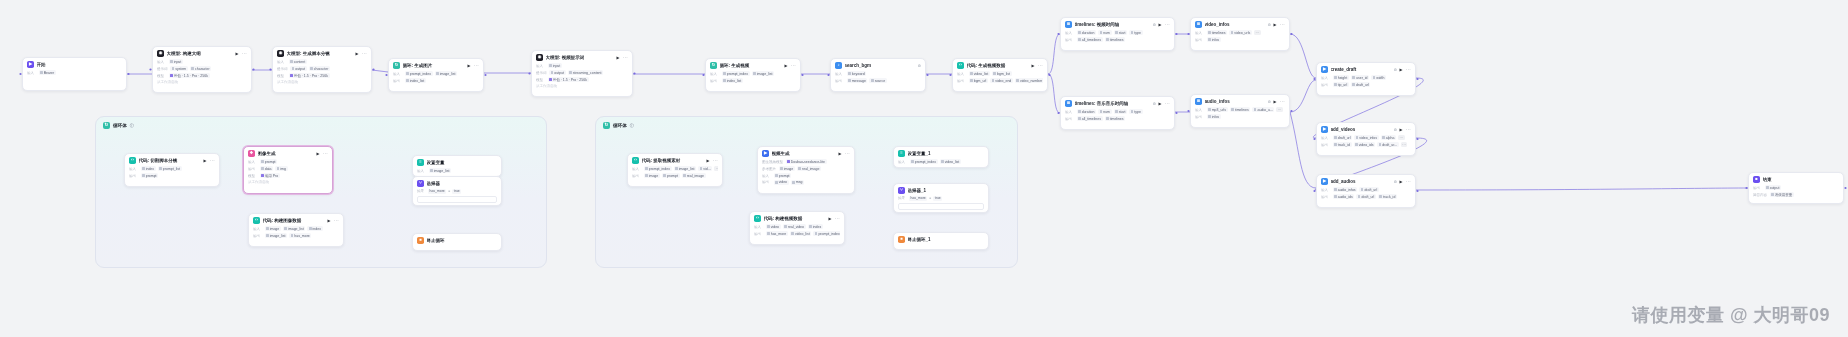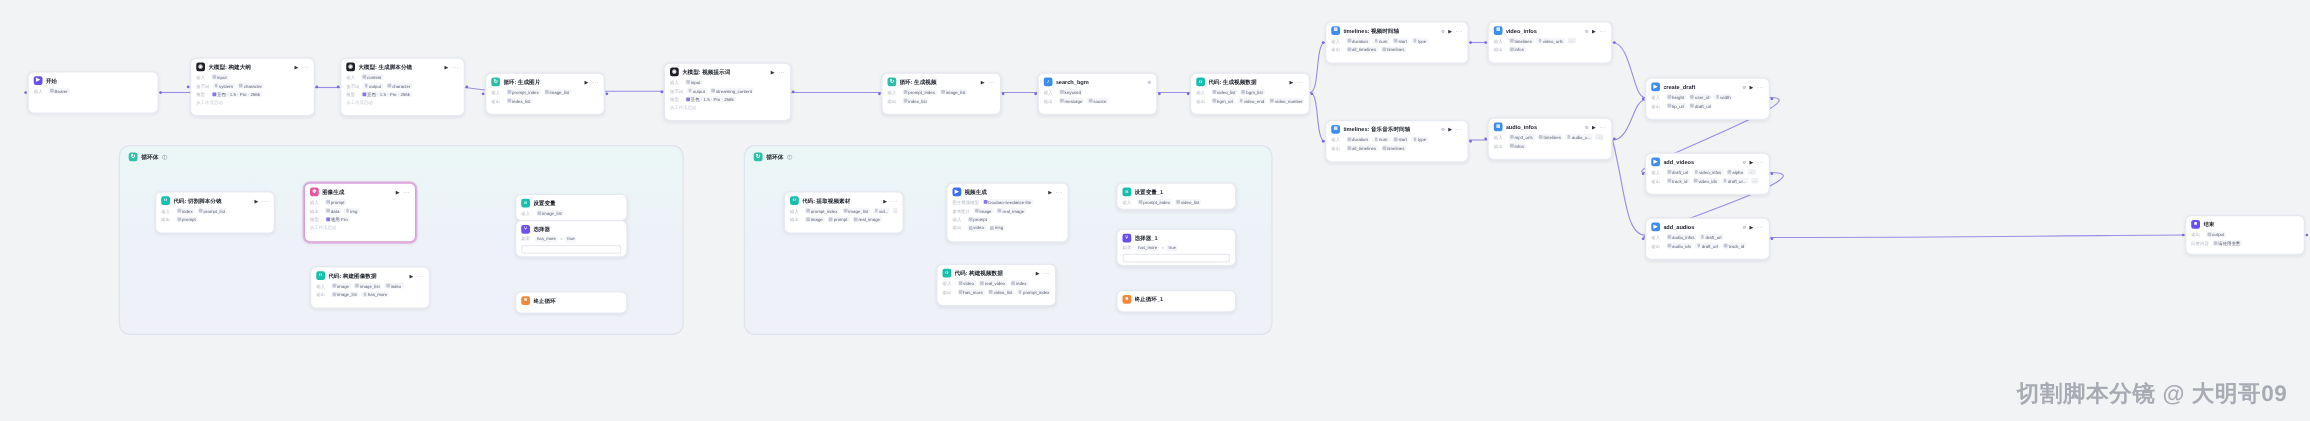--- a/index.html
+++ b/index.html
@@ -831,14 +831,14 @@
         <div class="minibox"></div>
       </div>
       <div class="node" style="left: 893px; top: 232px; width: 96px; height: 18px;">
         <div class="nhd">
           <span class="nico" style="background:#f0893c">⏹</span>
           <span class="ntitle">终止循环_1</span>
         </div>
       </div>
     </div>
 
-  <div id="watermark">切割脚本分镜 @ 大明哥09</div>
+  <div id="watermark">请使用变量 @ 大明哥09</div>
 </div>
 
 </body></html>

